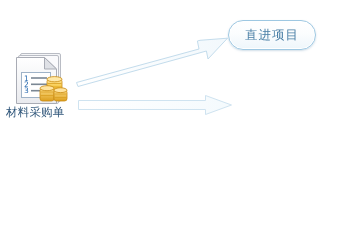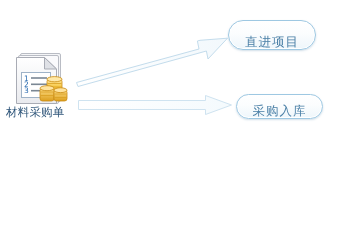--- a/index.html
+++ b/index.html
@@ -62,21 +62,21 @@
   
   .pill {
     position: absolute;
     box-sizing: border-box;
     border-radius: 999px;
     border: 1px solid #9ec8e2;
     background: linear-gradient(to bottom, #ffffff 0%, #fbfdfe 45%, #eef6fb 100%);
     box-shadow: 0 1px 2px rgba(120,160,190,0.35),
                 inset 0 0 0 1px #ffffff;
     display: flex;
-    align-items: flex-end;
+    align-items: center;
     justify-content: center;
   }
   .pill-label {
     font-size: 12.5px;
     line-height: 14px;
     color: #4a7fa6;
     letter-spacing: 1px;
     white-space: nowrap;
   }
   #pill-direct-project {
@@ -176,17 +176,14 @@
       </svg>
     </div>
 
     <div id="node-label">材料采购单</div>
   </div>
 
   <div class="pill" id="pill-direct-project">
     <span class="pill-label">直进项目</span>
   </div>
 
-  <div class="pill" id="pill-purchase-instock">
-    <span class="pill-label">采购入库</span>
-  </div>
 
 </div>
 
 </body></html>

